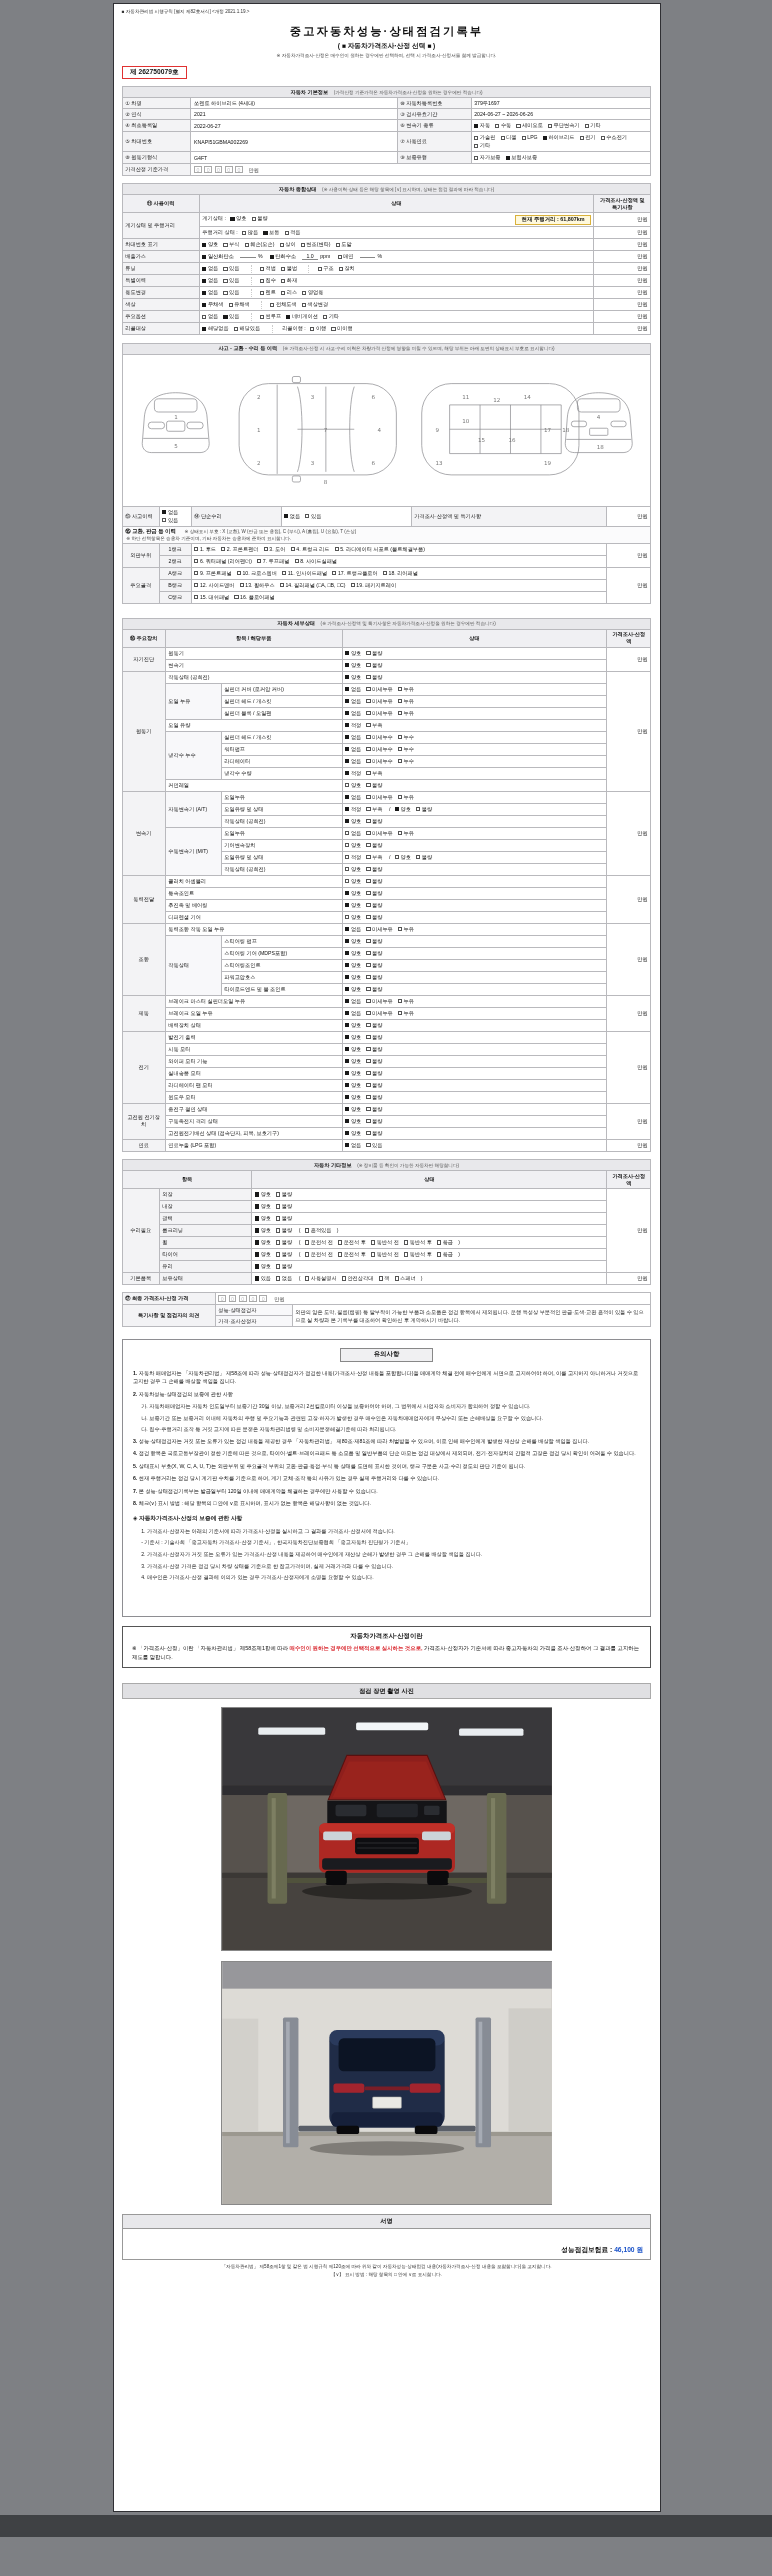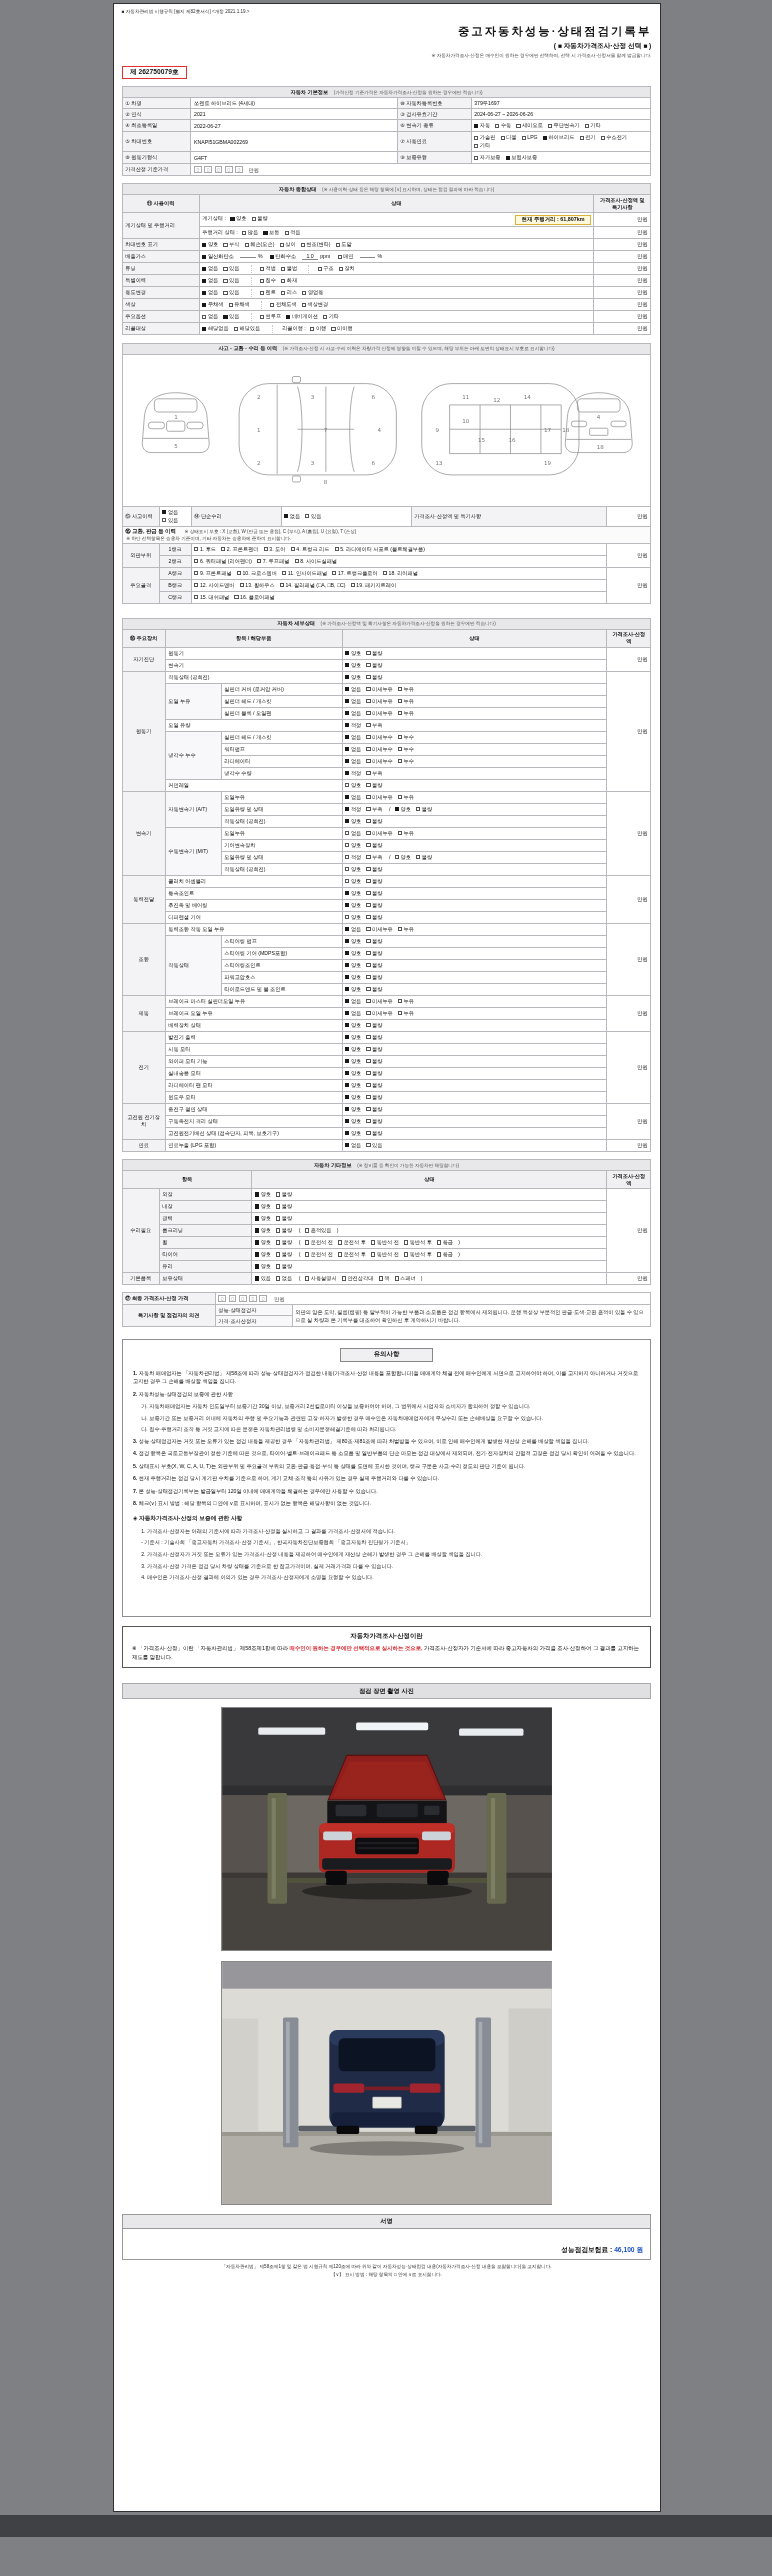--- a/index.html
+++ b/index.html
@@ -1,20 +1,20 @@
 <!DOCTYPE html>
 <html lang="ko" style="font-size:8.2px"><head>
 <meta charset="utf-8">
 <style>
   *{box-sizing:border-box;margin:0;padding:0;}
   body{background:#7e8084;font-family:"Liberation Sans","DejaVu Sans",sans-serif;color:#111;}
   .canvas{width:773px;margin:0 auto;background:#7e8084;padding-top:3.1px;}
   .page{width:548px;margin:0 auto;background:#fff;border:0.5px solid #2f2f33;padding:5.2px 8.2px 15.5px;min-height:2509px;}
   .formref{font-size:4.6px;color:#333;}
-  .titlewrap{text-align:right;margin-top:9.3px;}
+  .titlewrap{text-align:center;margin-top:9.3px;}
   .title{font-size:11.3px;font-weight:bold;letter-spacing:2.1px;}
   .subtitle{font-size:6.7px;font-weight:bold;margin-top:3.1px;}
   .subnote{font-size:4.6px;color:#444;margin-top:2.1px;}
   .docnorow{margin:8.2px 0 3.1px;}
   .docno{display:inline-block;border:1px solid #e03131;padding:1px 7.2px;font-weight:bold;font-size:6.7px;}
   table.tbl{border-collapse:collapse;width:100%;margin-top:7.2px;table-layout:auto;}
   .tbl th,.tbl td{border:0.5px solid #b9b9bd;font-size:5.2px;padding:1.5px 2.6px;vertical-align:middle;text-align:left;}
   .sechead{background:#e8e8eb;text-align:center !important;font-weight:bold;font-size:6.4px;padding:2.1px;}
   .secnote{font-weight:normal;font-size:4.6px;color:#555;margin-left:4.1px;}
   .colrow th{background:#f0f0f3;text-align:center;font-weight:bold;font-size:5.2px;}

